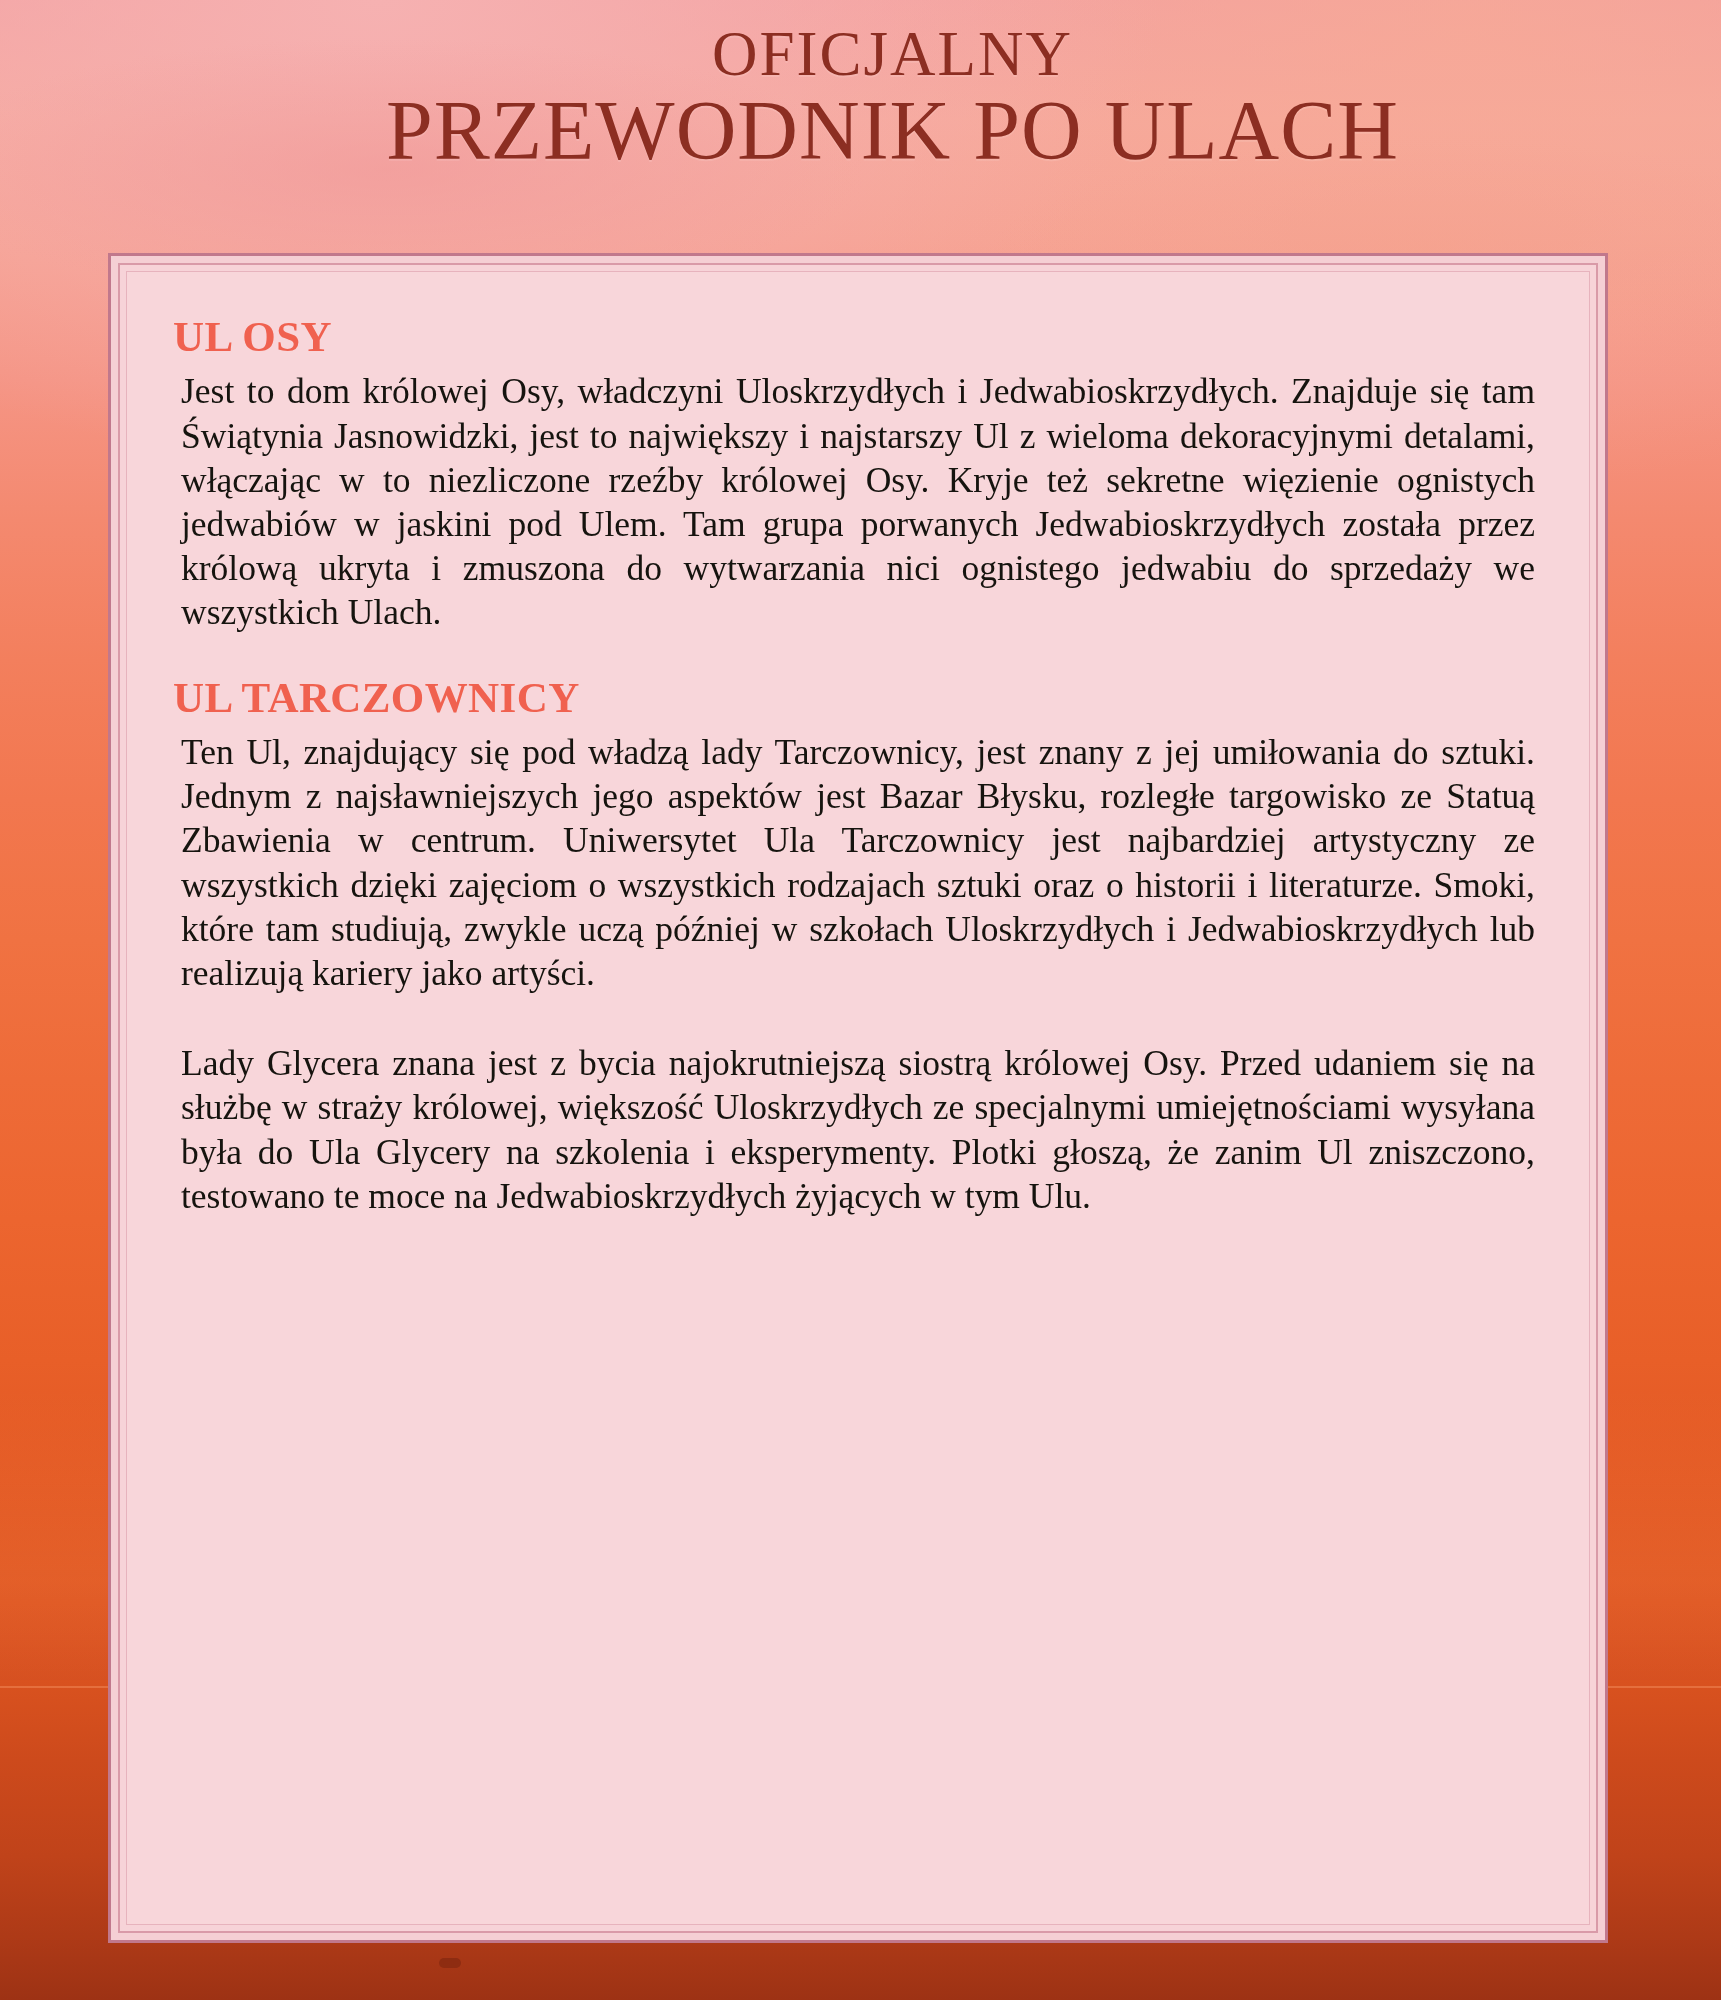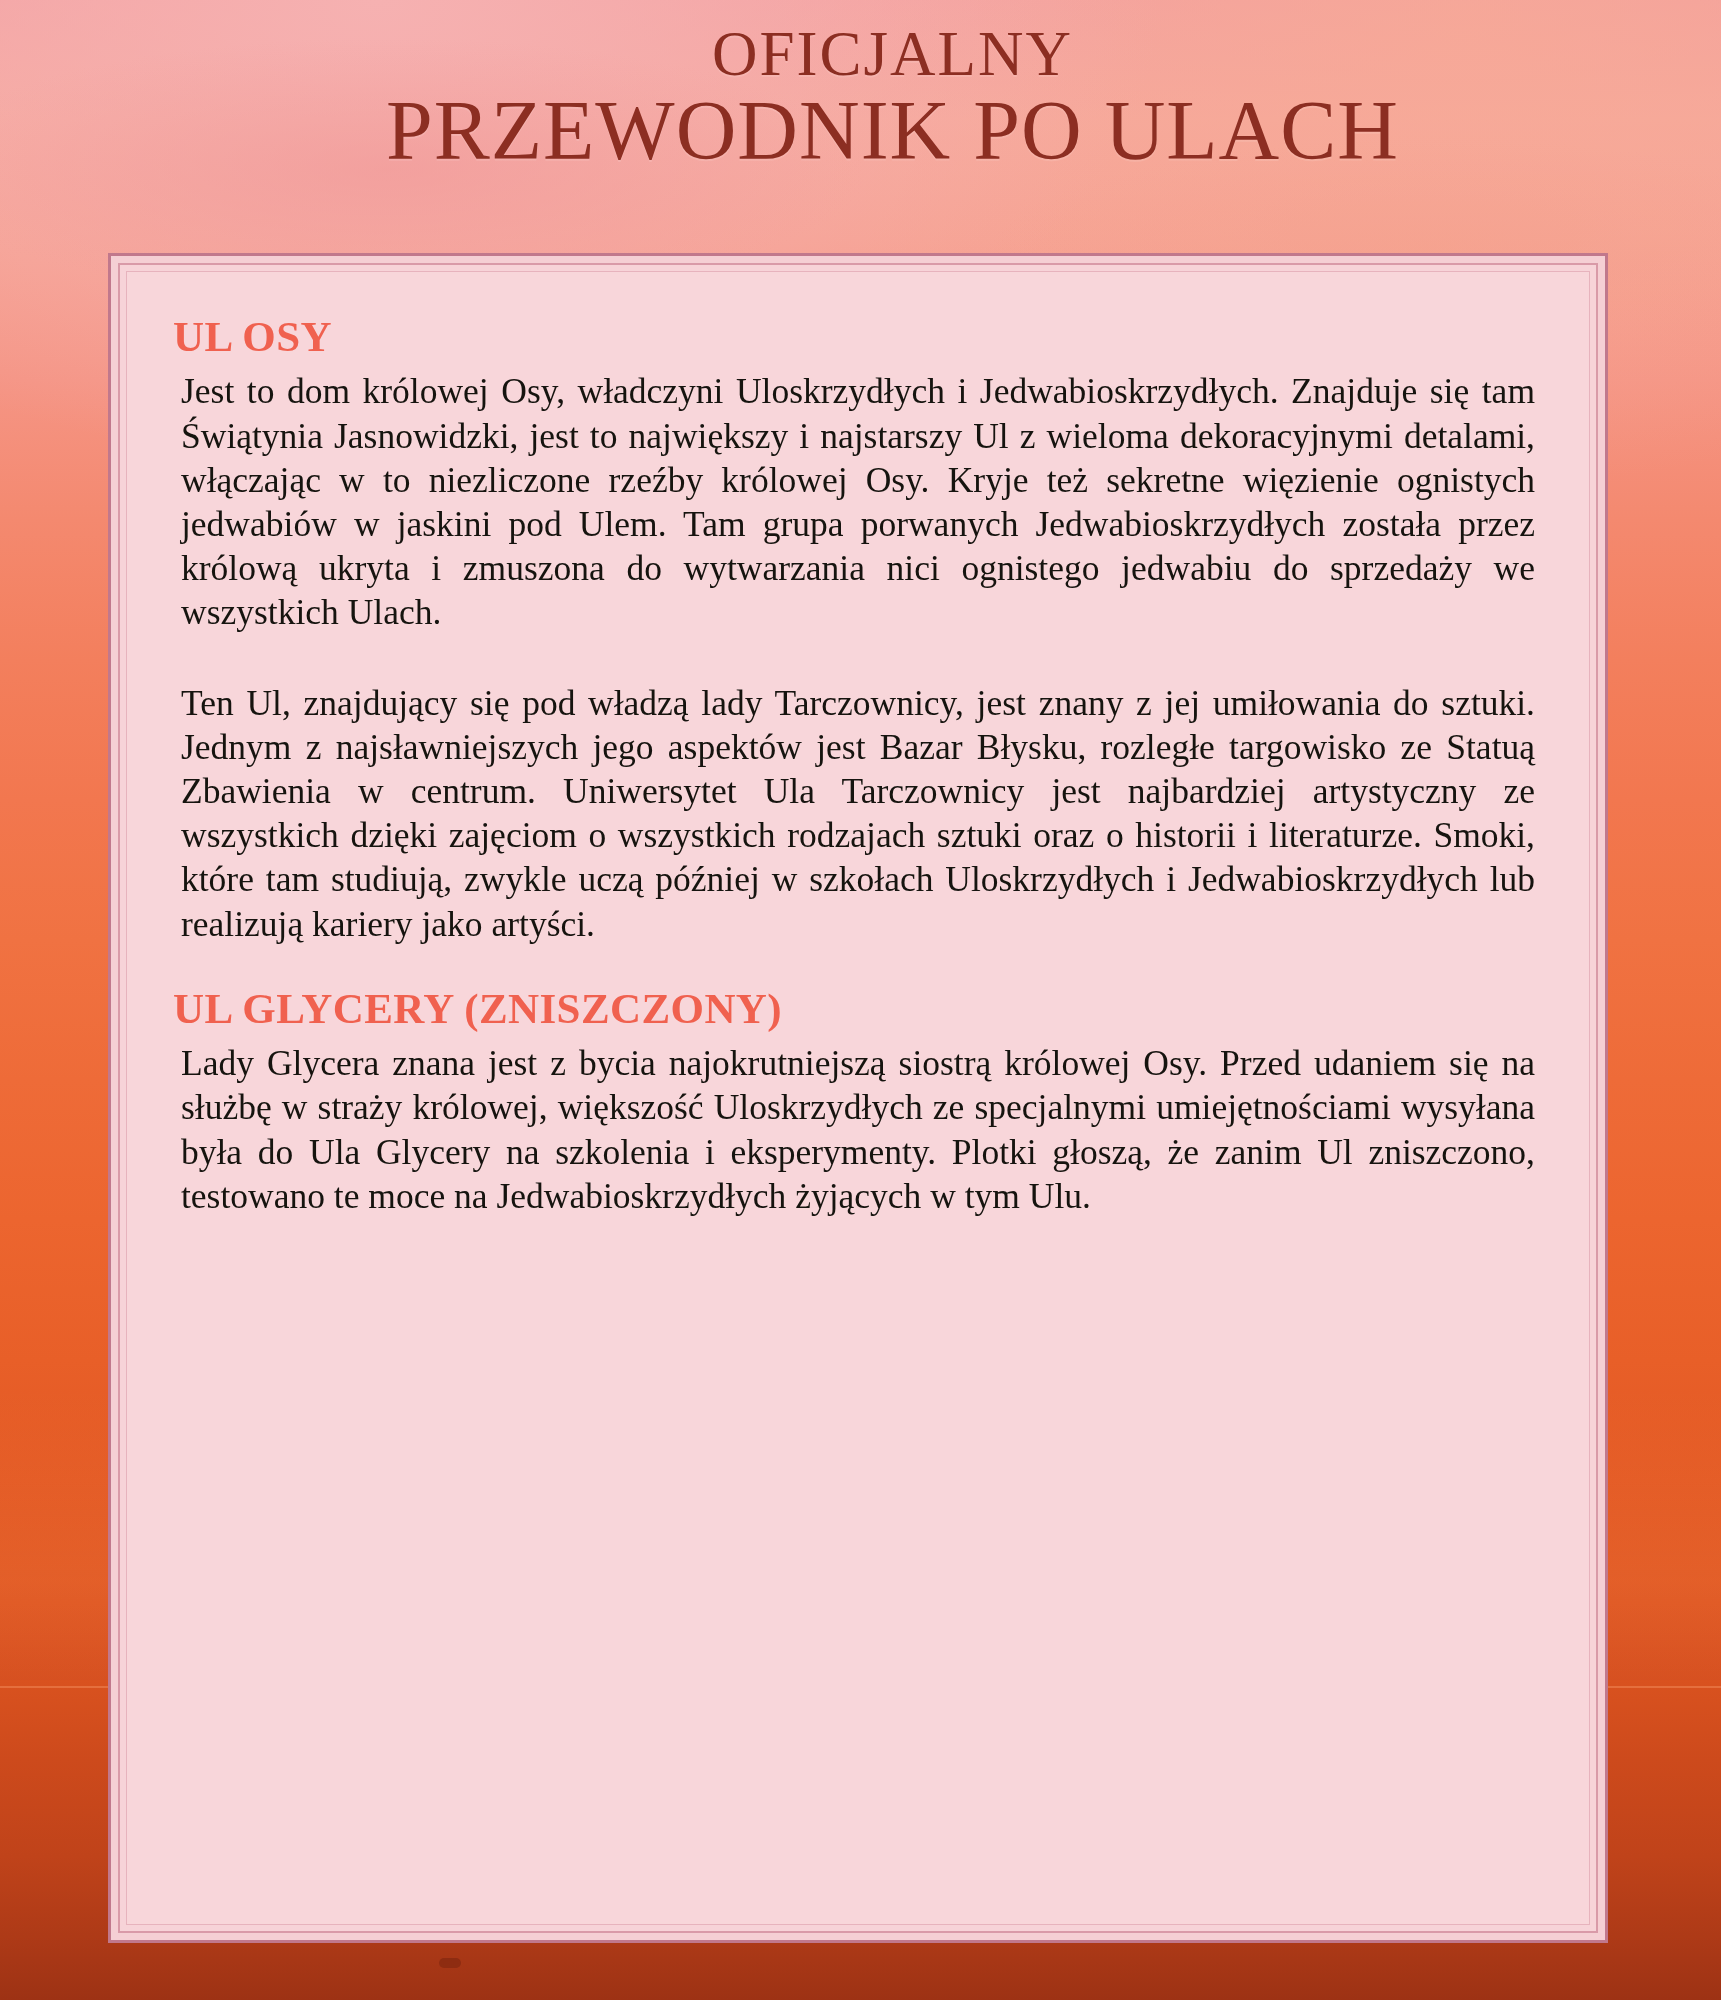--- a/index.html
+++ b/index.html
@@ -198,26 +198,26 @@
       <div class="panel-inner">
 
         <div class="section">
           <div class="section-heading">UL OSY</div>
           <p class="section-body">Jest to dom królowej Osy, władczyni Uloskrzydłych i Jedwabioskrzydłych. Znajduje się tam Świątynia Jasnowidzki, jest to największy i najstarszy Ul z wieloma dekoracyjnymi detalami, włączając w to niezliczone rzeźby królowej Osy. Kryje też sekretne więzienie ognistych jedwabiów w jaskini pod Ulem. Tam grupa porwanych Jedwabioskrzydłych została przez królową ukryta i zmuszona do wytwarzania nici ognistego jedwabiu do sprzedaży we wszystkich Ulach.</p>
         </div>
 
         <div class="gap-after"></div>
 
         <div class="section">
+          <div class="section-heading">UL TARCZOWNICY</div>
           <p class="section-body">Ten Ul, znajdujący się pod władzą lady Tarczownicy, jest znany z jej umiłowania do sztuki. Jednym z najsławniejszych jego aspektów jest Bazar Błysku, rozległe targowisko ze Statuą Zbawienia w centrum. Uniwersytet Ula Tarczownicy jest najbardziej artystyczny ze wszystkich dzięki zajęciom o wszystkich rodzajach sztuki oraz o historii i literaturze. Smoki, które tam studiują, zwykle uczą później w szkołach Uloskrzydłych i Jedwabioskrzydłych lub realizują kariery jako artyści.</p>
         </div>
 
         <div class="gap-after"></div>
 
         <div class="section">
-          <div class="section-heading">UL GLYCERY (ZNISZCZONY)</div>
           <p class="section-body">Lady Glycera znana jest z bycia najokrutniejszą siostrą królowej Osy. Przed udaniem się na służbę w straży królowej, większość Uloskrzydłych ze specjalnymi umiejętnościami wysyłana była do Ula Glycery na szkolenia i eksperymenty. Plotki głoszą, że zanim Ul zniszczono, testowano te moce na Jedwabioskrzydłych żyjących w tym Ulu.</p>
         </div>
 
       </div>
     </div>
   </div>
 </div>
 
 </body></html>

